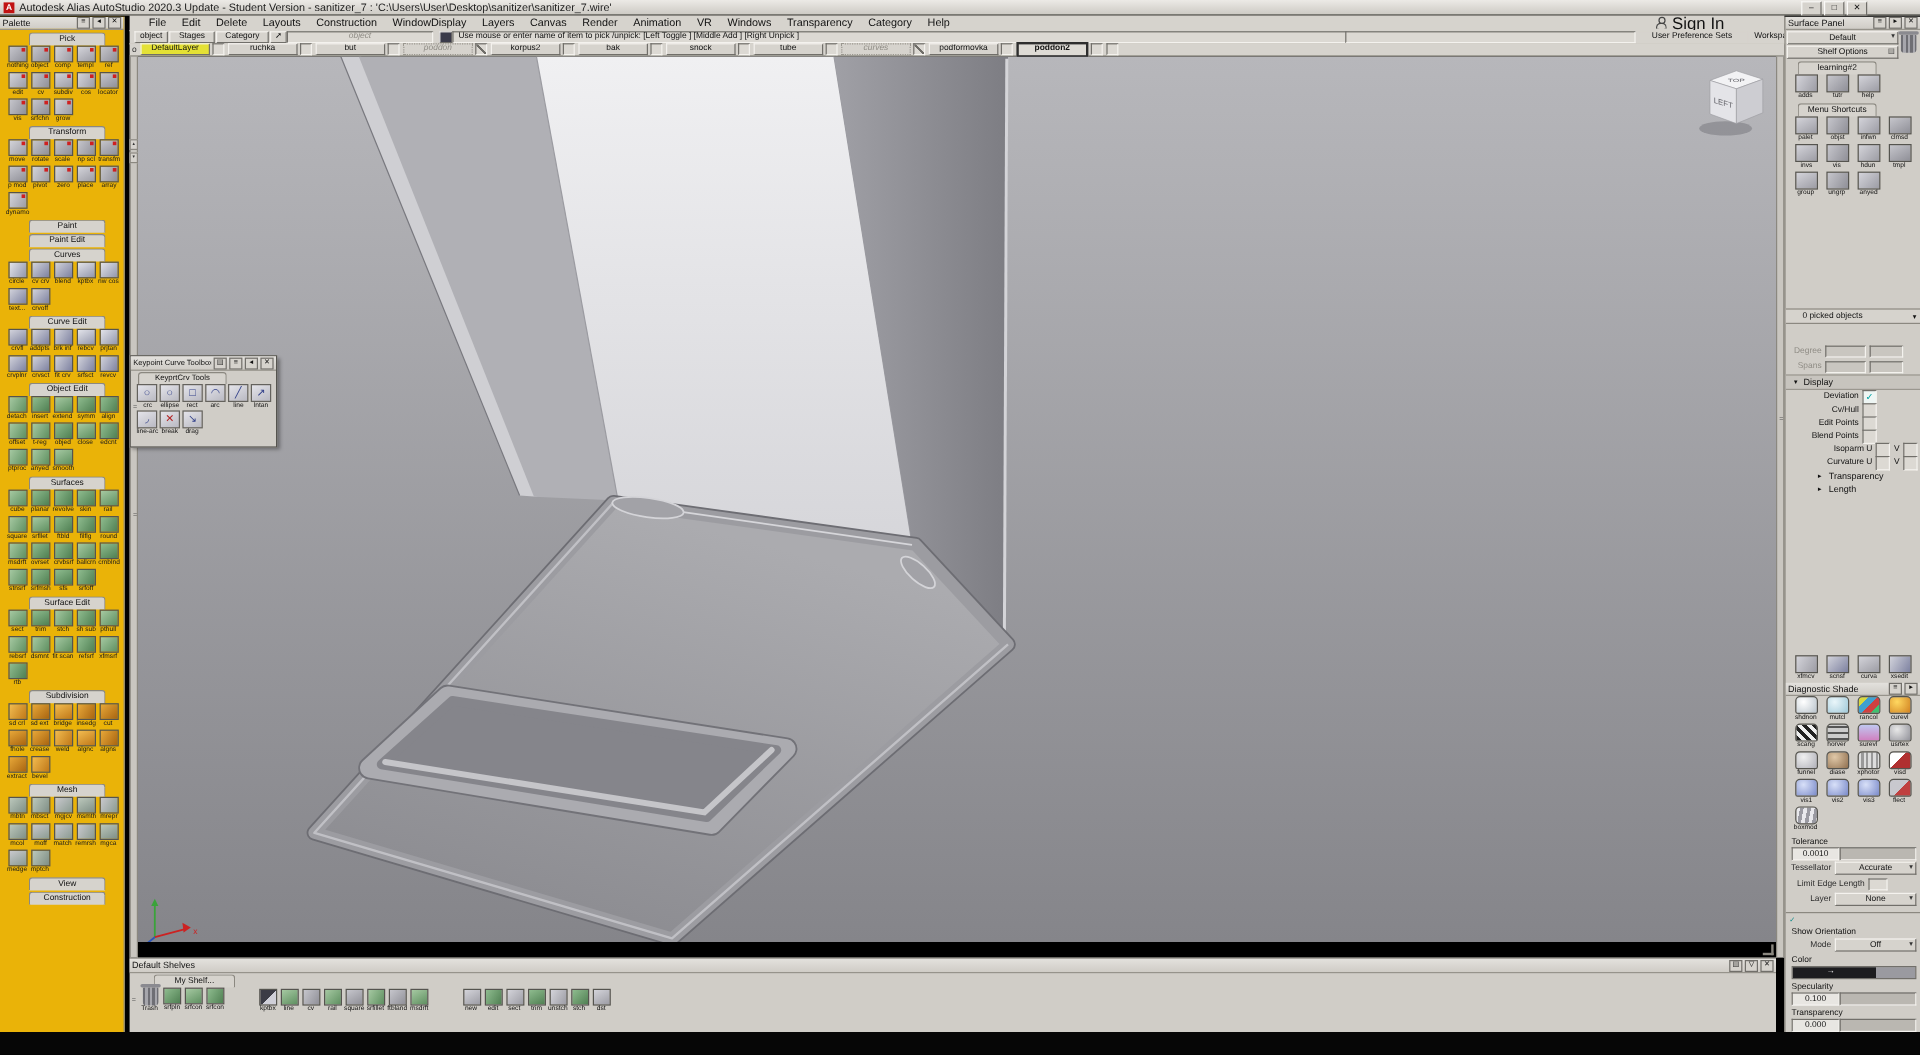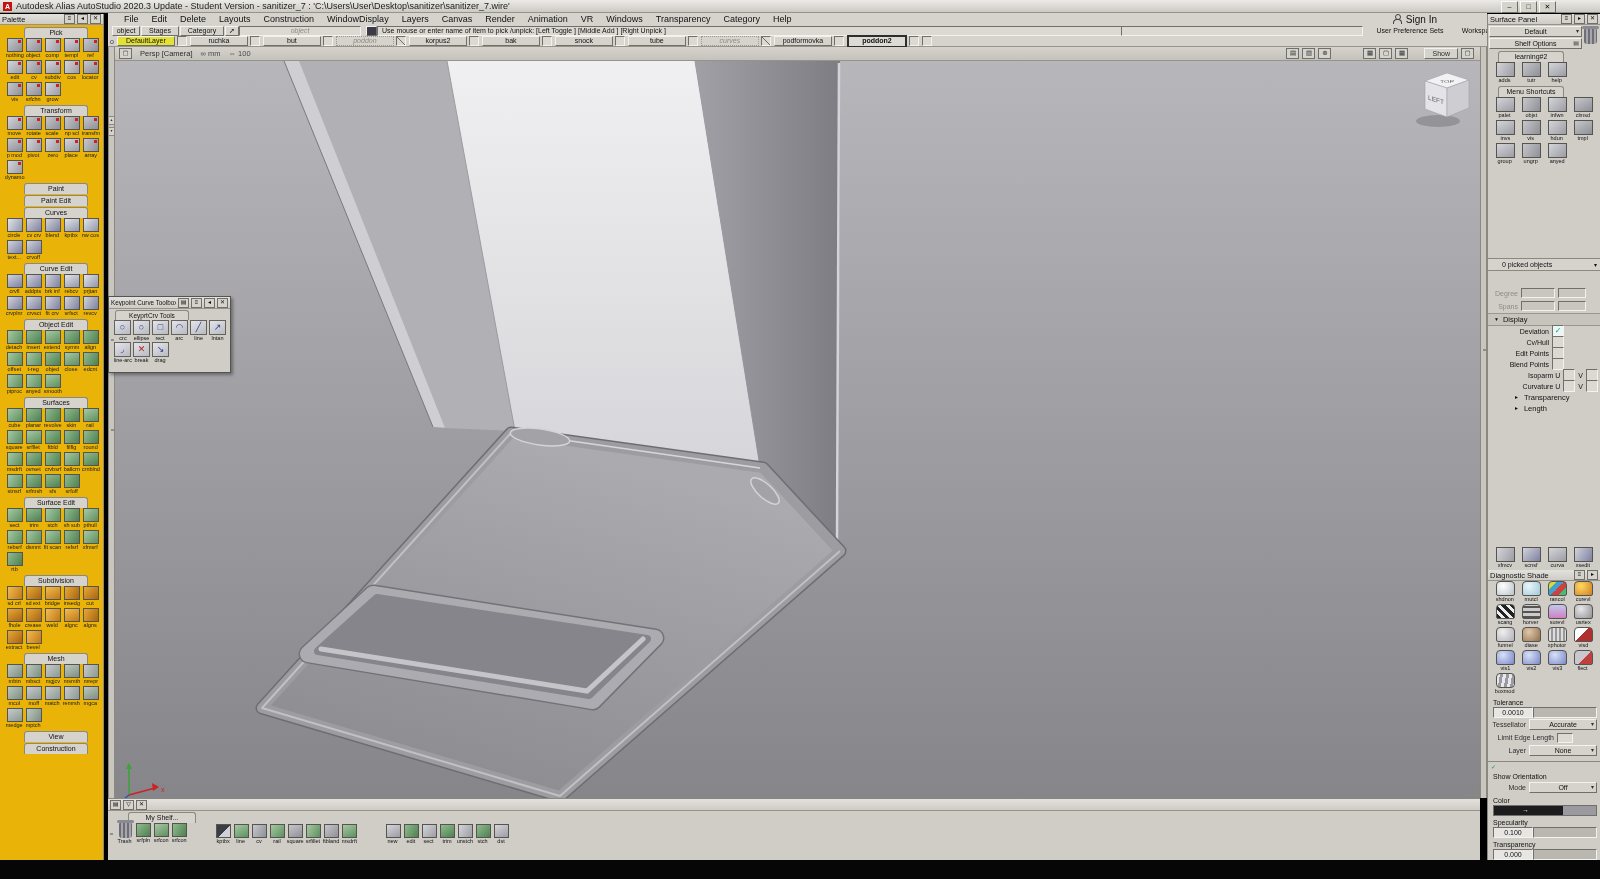--- a/index.html
+++ b/index.html
@@ -12,21 +12,21 @@
   #logo{width:9px;height:9px;background:#c11212;color:#fff;font-size:7px;line-height:9px;
     text-align:center;font-weight:bold;flex:none}
   #title{white-space:nowrap;color:#1c1c1c}
   #winbtns{position:absolute;right:44px;top:1px;display:flex;gap:2px}
   .winbtn{width:15px;height:10px;background:#d6d3cd;border:1px solid;
     border-color:#fbfaf8 #6f6d68 #6f6d68 #fbfaf8;font-size:7px;line-height:9px;text-align:center}
   
   #menubar{position:absolute;left:108px;top:13px;width:1379px;height:12px;background:#d6d3cd;
     border-bottom:1px solid #b3b0a8;font-size:9px;display:flex;align-items:center}
   #menu-items{display:flex;gap:13px;padding-left:16px;white-space:nowrap}
-  #signin{position:absolute;right:50px;top:0;height:12px;display:flex;align-items:center;gap:4px;font-size:10px}
+  #signin{position:absolute;right:50px;top:0;height:12px;display:flex;align-items:center;gap:4px;font-size:14px}
   .person-icon{width:7px;height:4px;border:1px solid #444;border-bottom:none;
     border-radius:4px 4px 0 0;position:relative;margin-top:5px}
   .person-icon::before{content:"";position:absolute;top:-6px;left:1px;width:4px;height:4px;
     border:1px solid #444;border-radius:50%}
   #toolrow{position:absolute;left:108px;top:25px;width:1379px;height:11px;background:#d6d3cd;
     border-bottom:1px solid #b3b0a8;font-size:7.5px}
   .t-btn{position:absolute;top:1px;height:8px;line-height:8px;text-align:center;background:#d6d3cd;
     border:1px solid;border-color:#f4f2ee #716f6a #716f6a #f4f2ee;font-size:7px}
   .t-sunk{position:absolute;top:1px;height:8px;line-height:8px;background:#dcd9d3;
     border:1px solid;border-color:#716f6a #f4f2ee #f4f2ee #716f6a;font-size:7px}
@@ -769,38 +769,20 @@
     <div class="gut-btn">▴</div>
     <div class="gut-btn">▾</div>
   </div>
   <div class="ghandle" style="top:380px">=</div>
 </div>
 <div class="gutter" style="left:1480px">
   <div class="ghandle" style="top:300px">=</div>
 </div>
 
 <div id="viewport">
-  <div id="vp-topbar">
-    <span class="vp-ic">▢</span>
-    <span>Persp [Camera]</span>
-    <span style="color:#4a4a4a">∞ mm</span>
-    <span style="color:#4a4a4a">⇔ 100</span>
-    <span id="vp-right">
-      <span class="vp-ic">▤</span>
-      <span class="vp-ic">▥</span>
-      <span class="vp-ic">⊕</span>
-      <span class="vp-gap"></span>
-      <span class="vp-ic">▦</span>
-      <span class="vp-ic">▢</span>
-      <span class="vp-ic">▦</span>
-      <span class="vp-gap" style="width:10px"></span>
-      <span class="vp-show">Show</span>
-      <span class="vp-ic">▢</span>
-    </span>
-  </div>
   <svg id="scene" width="1365" height="738" viewBox="0 0 1365 738">
     <defs>
       <linearGradient id="gBg" x1="0" y1="0" x2="0" y2="1">
         <stop offset="0" stop-color="#b7b7bb"></stop>
           <stop offset="1" stop-color="#85858a"></stop>
       </linearGradient>
       <linearGradient id="gWhite" x1="0" y1="0" x2="0" y2="1">
         <stop offset="0" stop-color="#f0f0f2"></stop>
           <stop offset="1" stop-color="#d6d6da"></stop>
       </linearGradient>
@@ -1214,20 +1196,21 @@
   </div>
   <div class="cp-lab2">Transparency</div>
   <div class="cp-fieldrow">
     <span class="cp-input">0.000</span>
     <span class="cp-bar"></span>
   </div>
 </div>
 
 <div id="shelfwin">
   <div class="winhdr">
+    <span class="whtitle">Default Shelves</span>
     <span class="wh-ic">▤</span>
     <span class="wh-ic">▽</span>
     <span class="wh-ic">✕</span>
   </div>
   <div class="shelf-tab">My Shelf...</div>
   <div id="shelf-icons" style="display: flex; padding-left: 8px;">
       <div class="shelf-group">
         <div class="sh-item">
           <div class="trash" style="margin: 0px;"></div>
           <div class="sh-lbl">Trash</div>

